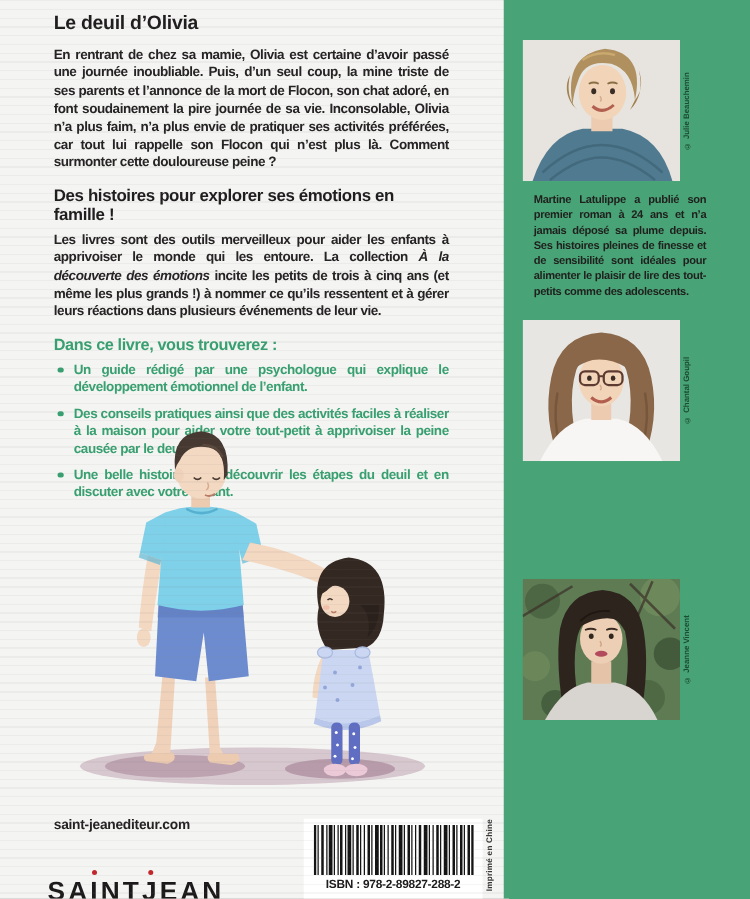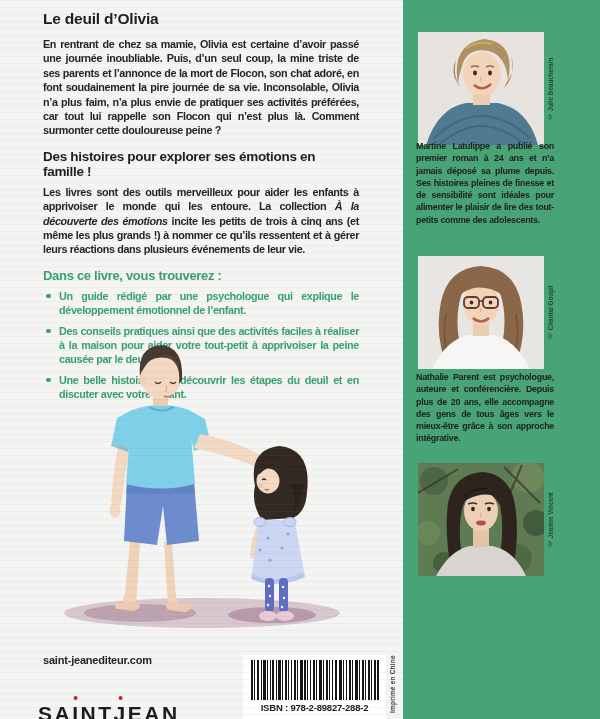--- a/index.html
+++ b/index.html
@@ -56,21 +56,21 @@
     position:absolute;left:141px;width:12px;height:113px;
     display:flex;align-items:center;justify-content:center;
     writing-mode:vertical-rl;transform:rotate(180deg);
     font-size:6.3px;font-weight:700;color:#1d4a33;white-space:nowrap;
   }
   .bio{
     position:absolute;left:13px;width:138px;
     font-size:8.9px;font-weight:700;line-height:12.3px;letter-spacing:-.25px;
     text-align:justify;color:#20211f;
   }
-  .ph1{top:32px;}  .cr1{top:32px;}  .bio1{top:140px;}
+  .ph1{top:32px;}  .cr1{top:32px;}  .bio1{top:153px;margin-left:11px;}
   .ph2{top:256px;} .cr2{top:256px;} .bio2{top:371px;}
   .ph3{top:463px;} .cr3{top:463px;} .bio3{top:579px;}
 </style>
 </head>
 <body>
 
 <div class="page">
 
   <div class="left">
     <div class="content">
@@ -260,21 +260,20 @@
         <rect x="46" y="41" width="15" height="11" rx="4" fill="none" stroke="#5d3b31" stroke-width="1.8"></rect>
         <rect x="65" y="41" width="15" height="11" rx="4" fill="none" stroke="#5d3b31" stroke-width="1.8"></rect>
         <path d="M61,45 L65,45" stroke="#5d3b31" stroke-width="1.6"></path>
         <ellipse cx="53.5" cy="46.5" rx="1.8" ry="2.1" fill="#3a2d26"></ellipse>
         <ellipse cx="72.5" cy="46.5" rx="1.8" ry="2.1" fill="#3a2d26"></ellipse>
         <path d="M55,62 Q63,69 71,62" stroke="#b35f4f" stroke-width="2.4" fill="none"></path>
         <path d="M62,52 Q64,55 62,56" stroke="#d9ab8e" stroke-width="1.2" fill="none"></path>
       </svg>
     </div>
     <div class="credit cr2">© Chantal Goupil</div>
-    <div class="bio bio2">Nathalie Parent est psychologue, auteure et conférencière. Depuis plus de 20 ans, elle accompagne des gens de tous âges vers le mieux-être grâce à son approche intégrative.</div>
 
     <div class="photo ph3">
       <svg width="126" height="113" viewBox="0 0 126 113">
         <rect width="126" height="113" fill="#5e7b54"></rect>
         <circle cx="16" cy="18" r="14" fill="#48623f" opacity="0.8"></circle>
         <circle cx="110" cy="14" r="16" fill="#74905f" opacity="0.7"></circle>
         <circle cx="118" cy="60" r="13" fill="#3c5435" opacity="0.8"></circle>
         <circle cx="10" cy="70" r="12" fill="#74905f" opacity="0.6"></circle>
         <circle cx="100" cy="95" r="14" fill="#48623f" opacity="0.7"></circle>
         <circle cx="26" cy="100" r="11" fill="#3c5435" opacity="0.7"></circle>

